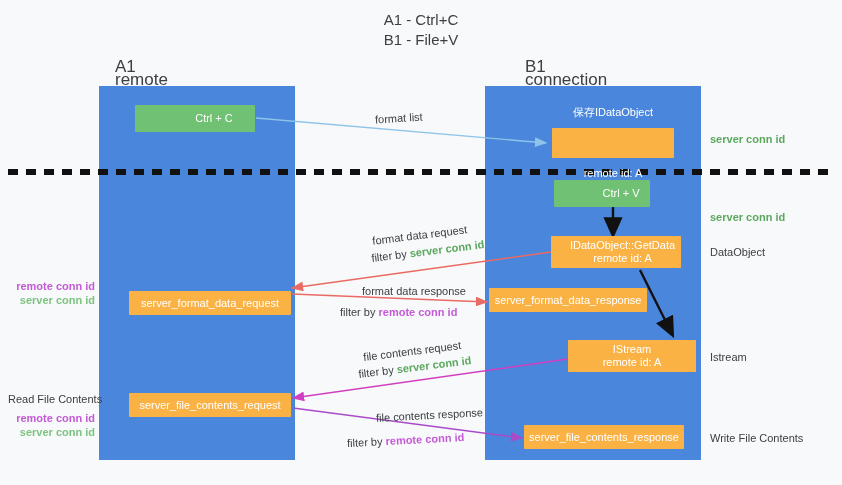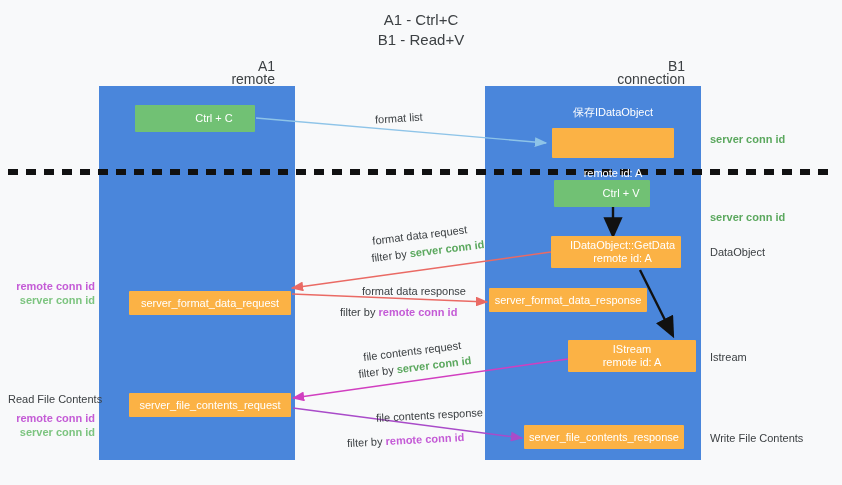--- a/index.html
+++ b/index.html
@@ -15,22 +15,22 @@
 
   
   #title{
     position:absolute;left:0;top:10px;width:842px;
     text-align:center;color:#3c4043;font-size:15px;line-height:20px;
   }
   #title div{white-space:pre;}
 
   
   .col-head{
-    position:absolute;text-align:right;color:#3c4043;
-    font-size:14px;line-height:13px;width:160px;
+    position:absolute;text-align:left;color:#3c4043;
+    font-size:17px;line-height:13px;width:160px;
   }
   .col-head .l1{display:block;}
   .col-head .l2{display:block;}
 
   
   .lane{position:absolute;background:#4a86db;}
 
   
   .box{
     position:absolute;box-sizing:border-box;
@@ -52,21 +52,21 @@
   .side-pair .r{color:#c45bd6;font-weight:bold;display:block;}
   .side-pair .s{color:#7cc47f;font-weight:bold;display:block;}
 </style>
 </head>
 <body>
 
 <div class="stage">
 
   <div id="title">
     <div>A1 - Ctrl+C</div>
-    <div>B1 - Read+V</div>
+    <div>B1 - File+V</div>
   </div>
 
   <div class="col-head" style="left:115px;top:60px;">
     <span class="l1">A1</span>
     <span class="l2">remote</span>
   </div>
   <div class="col-head" style="left:525px;top:60px;">
     <span class="l1">B1</span>
     <span class="l2">connection</span>
   </div>

